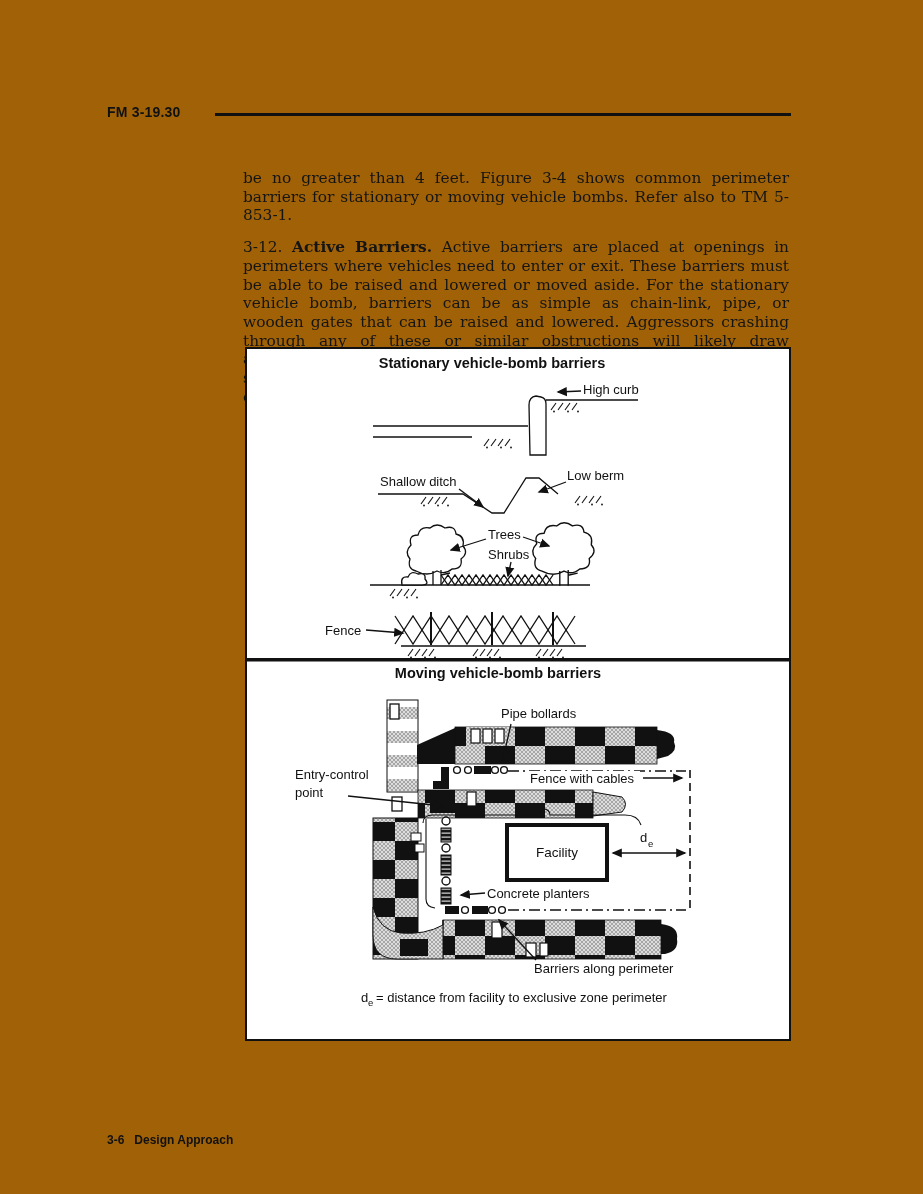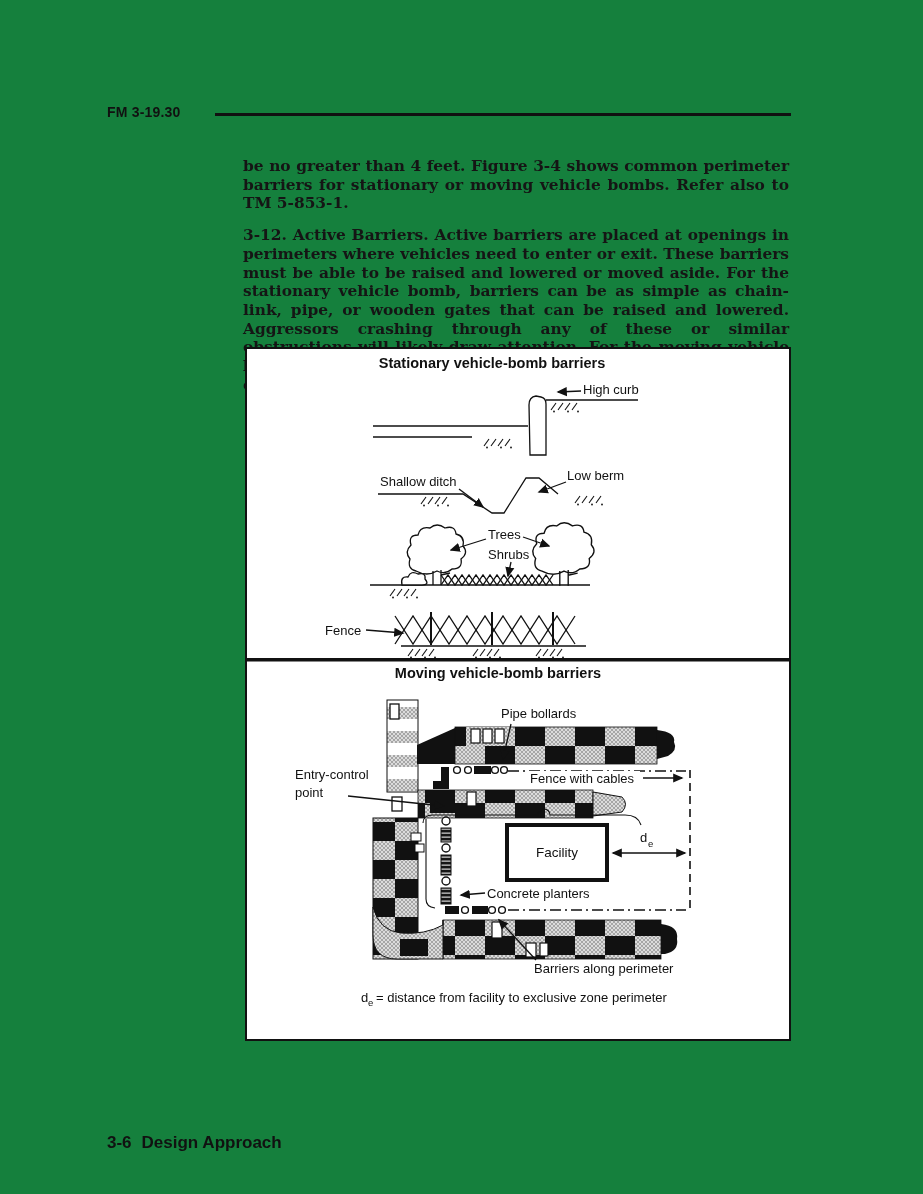--- a/index.html
+++ b/index.html
@@ -1,29 +1,29 @@
 <!DOCTYPE html>
 <html><head>
 <meta charset="utf-8">
 <style>
   html,body{margin:0;padding:0;background:#fff;}
-  .page{position:relative;width:923px;height:1194px;background:#15803d;overflow:hidden;
+  .page{position:relative;width:923px;height:1194px;background:#a16207;overflow:hidden;
         font-family:"Liberation Sans", sans-serif;color:#111;}
   .hdr-id{position:absolute;left:107px;top:104px;font-size:14px;font-weight:bold;letter-spacing:0.2px;}
   .hdr-line{position:absolute;left:215px;top:113px;width:576px;height:3px;background:#111;}
   .bodytext{position:absolute;left:243px;top:157px;width:546px;
             font-family:"DejaVu Serif", serif;font-size:15.4px;line-height:18.7px;
             text-align:justify;color:#151515;}
-  .bodytext p{margin:0 0 13px 0;font-weight:bold;}
+  .bodytext p{margin:12px 0 13px 0;}
   .force-last{text-align-last:justify;}
   .figwrap{position:absolute;left:245px;top:347px;width:546px;height:568px;}
   .caption{position:absolute;left:245px;top:1046px;width:546px;text-align:center;
            font-size:14.5px;font-weight:bold;}
   .caption .cap2{margin-left:9px;}
-  .footer{position:absolute;left:107px;top:1133px;font-size:17px;font-weight:bold;}
+  .footer{position:absolute;left:107px;top:1133px;font-size:12px;font-weight:bold;}
   .footer .sec{margin-left:10px;}
   svg text{user-select:none;}
 </style>
 </head>
 <body>
 
 <div class="page">
 
   <div class="hdr-id">FM 3-19.30</div>
   <div class="hdr-line"></div>

